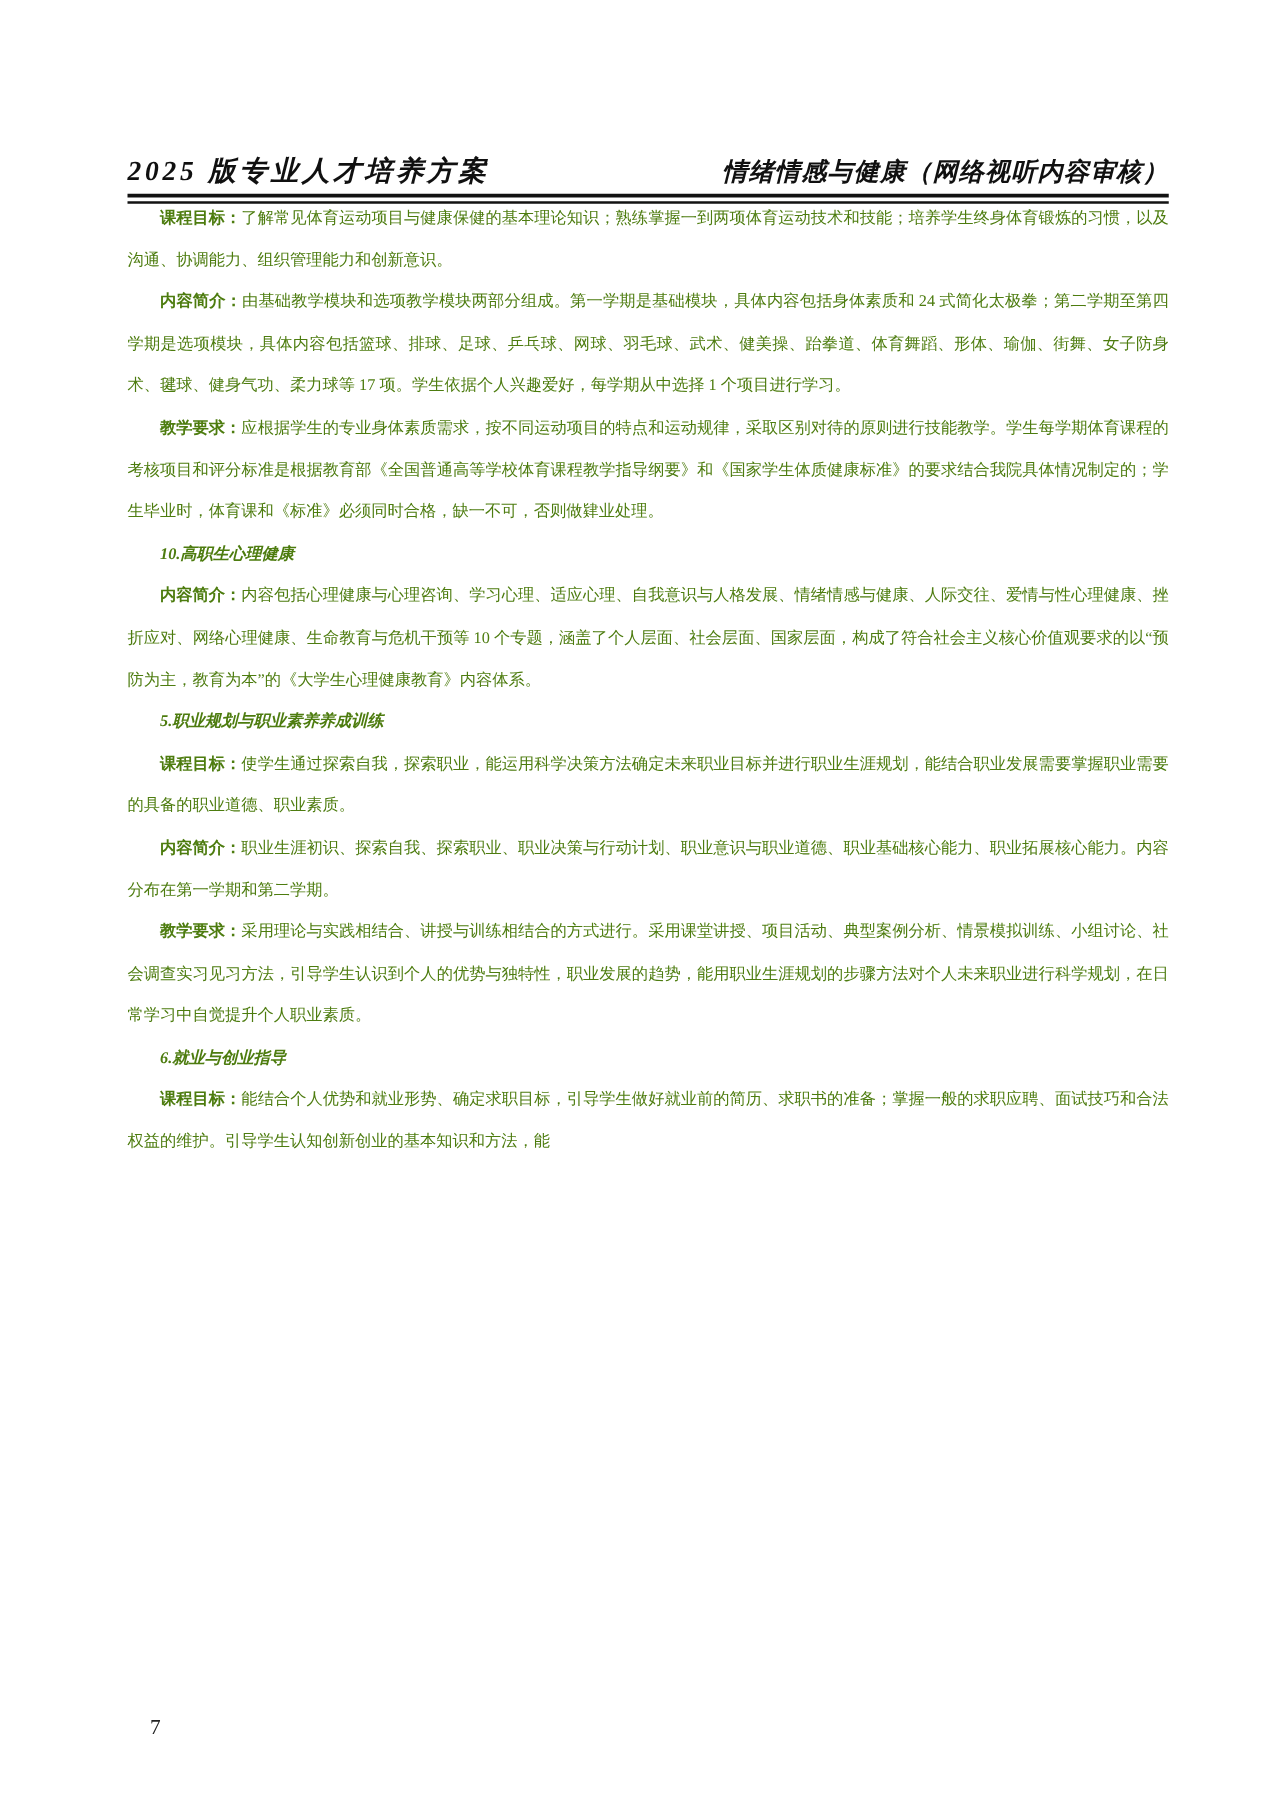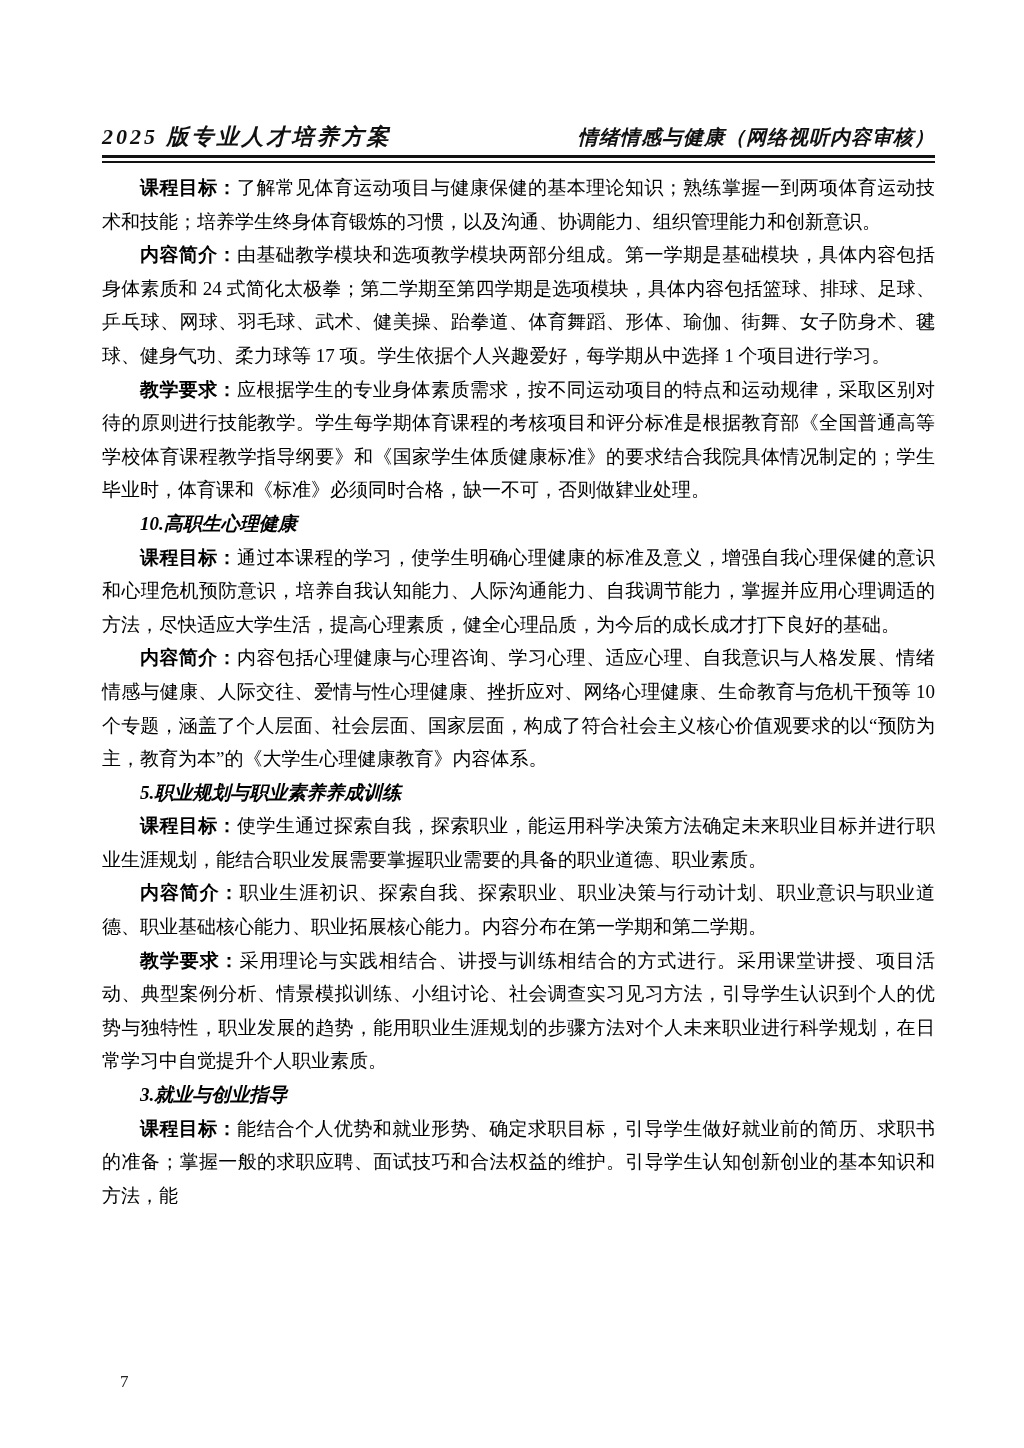--- a/index.html
+++ b/index.html
@@ -47,26 +47,26 @@
     top: 155px;
   }
   .header-rule .line1 { height: 3px; background: #121212; }
   .header-rule .line2 { height: 2px; background: #121212; margin-top: 3px; }
 
   
   .doc-body {
     position: absolute;
     left: 102px;
     width: 833px;
-    top: 171px;
-    font-size: 19px;
+    top: 157px;
+    font-size: 13px;
     line-height: 33.6px;
     text-align: justify;
     text-justify: inter-ideograph;
-    color: #000000;
+    color: #4d7c0f;
   }
   .doc-body p { margin: 0; padding: 0; }
   .doc-body .para { text-indent: 2em; }
   .doc-body .heading { text-indent: 2em; font-weight: bold; font-style: italic; }
   .doc-body .label { font-weight: bold; }
 
   
   .page-number {
     position: absolute;
     left: 120px;
@@ -88,25 +88,24 @@
   <div class="header-rule">
     <div class="line1"></div>
     <div class="line2"></div>
   </div>
 
   <div class="doc-body">
       <p class="para"><span class="label">课程目标：</span>了解常见体育运动项目与健康保健的基本理论知识；熟练掌握一到两项体育运动技术和技能；培养学生终身体育锻炼的习惯，以及沟通、协调能力、组织管理能力和创新意识。</p>
       <p class="para"><span class="label">内容简介：</span>由基础教学模块和选项教学模块两部分组成。第一学期是基础模块，具体内容包括身体素质和 24 式简化太极拳；第二学期至第四学期是选项模块，具体内容包括篮球、排球、足球、乒乓球、网球、羽毛球、武术、健美操、跆拳道、体育舞蹈、形体、瑜伽、街舞、女子防身术、毽球、健身气功、柔力球等 17 项。学生依据个人兴趣爱好，每学期从中选择 1 个项目进行学习。</p>
       <p class="para"><span class="label">教学要求：</span>应根据学生的专业身体素质需求，按不同运动项目的特点和运动规律，采取区别对待的原则进行技能教学。学生每学期体育课程的考核项目和评分标准是根据教育部《全国普通高等学校体育课程教学指导纲要》和《国家学生体质健康标准》的要求结合我院具体情况制定的；学生毕业时，体育课和《标准》必须同时合格，缺一不可，否则做肄业处理。</p>
       <p class="heading">10.高职生心理健康</p>
-      <p class="para"><span class="label">课程目标：</span>通过本课程的学习，使学生明确心理健康的标准及意义，增强自我心理保健的意识和心理危机预防意识，培养自我认知能力、人际沟通能力、自我调节能力，掌握并应用心理调适的方法，尽快适应大学生活，提高心理素质，健全心理品质，为今后的成长成才打下良好的基础。</p>
       <p class="para"><span class="label">内容简介：</span>内容包括心理健康与心理咨询、学习心理、适应心理、自我意识与人格发展、情绪情感与健康、人际交往、爱情与性心理健康、挫折应对、网络心理健康、生命教育与危机干预等 10 个专题，涵盖了个人层面、社会层面、国家层面，构成了符合社会主义核心价值观要求的以“预防为主，教育为本”的《大学生心理健康教育》内容体系。</p>
       <p class="heading">5.职业规划与职业素养养成训练</p>
       <p class="para"><span class="label">课程目标：</span>使学生通过探索自我，探索职业，能运用科学决策方法确定未来职业目标并进行职业生涯规划，能结合职业发展需要掌握职业需要的具备的职业道德、职业素质。</p>
       <p class="para"><span class="label">内容简介：</span>职业生涯初识、探索自我、探索职业、职业决策与行动计划、职业意识与职业道德、职业基础核心能力、职业拓展核心能力。内容分布在第一学期和第二学期。</p>
       <p class="para"><span class="label">教学要求：</span>采用理论与实践相结合、讲授与训练相结合的方式进行。采用课堂讲授、项目活动、典型案例分析、情景模拟训练、小组讨论、社会调查实习见习方法，引导学生认识到个人的优势与独特性，职业发展的趋势，能用职业生涯规划的步骤方法对个人未来职业进行科学规划，在日常学习中自觉提升个人职业素质。</p>
-      <p class="heading">3.就业与创业指导</p>
+      <p class="heading">6.就业与创业指导</p>
       <p class="para"><span class="label">课程目标：</span>能结合个人优势和就业形势、确定求职目标，引导学生做好就业前的简历、求职书的准备；掌握一般的求职应聘、面试技巧和合法权益的维护。引导学生认知创新创业的基本知识和方法，能</p>
     </div>
 
   <div class="page-number">7</div>
 
 </div>
 
 </body></html>

